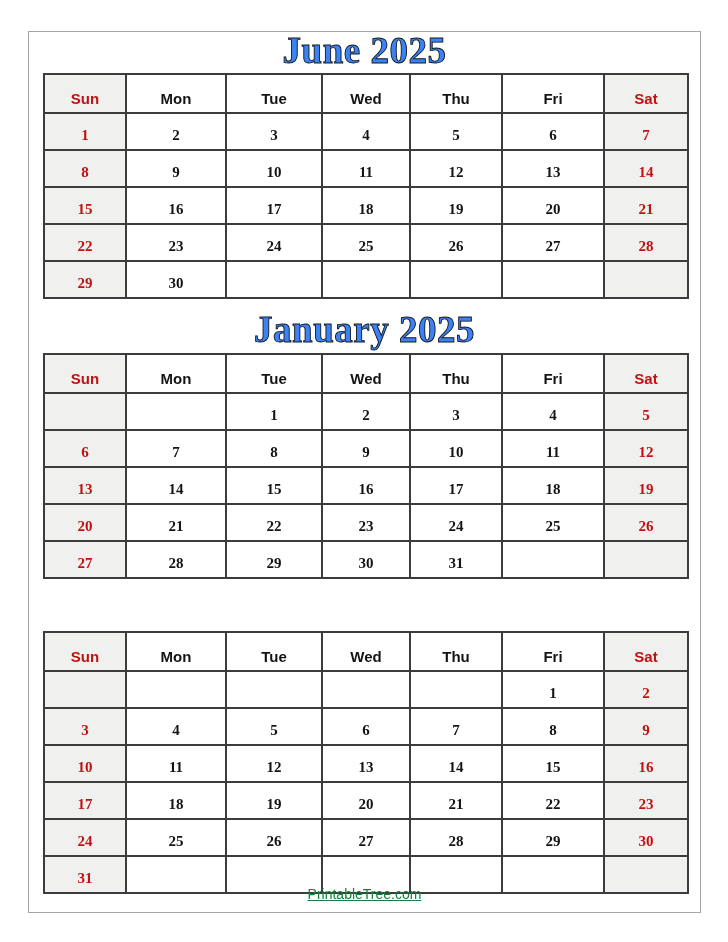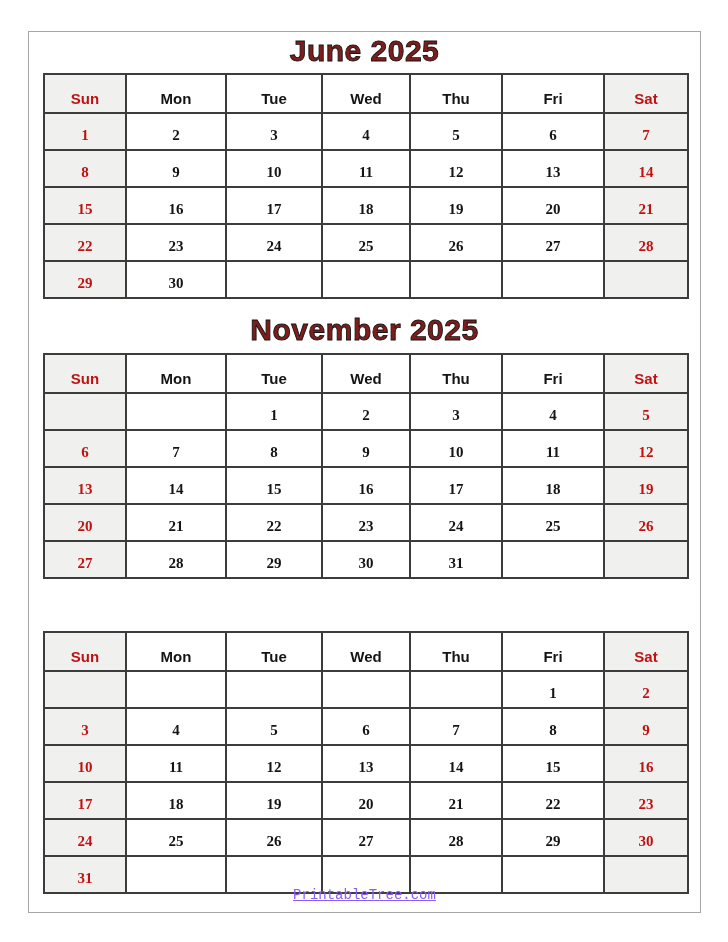--- a/index.html
+++ b/index.html
@@ -14,25 +14,25 @@
     position:absolute;
     left:28px;top:31px;
     width:671px;height:880px;
     border:1px solid #a6a6a6;
     background:#ffffff;
   }
   .month-title{
     position:absolute;
     left:0;width:100%;
     text-align:center;
-    font-family:Liberation Sans, sans-serif;
+    font-family:Liberation Serif, serif;
     font-weight:bold;
-    font-size:30px;
+    font-size:37px;
     line-height:38px;
-    color:#7f1d1d;
+    color:#3b82f6;
     letter-spacing:0.5px;
     -webkit-text-stroke:0.9px #141414;
     margin:0;
   }
   #title-june{top:0px;}
   #title-july{top:279px;}
   #title-august{top:558px;}
 
   table.cal{
     position:absolute;
@@ -76,23 +76,23 @@
   table.cal th.weekend, table.cal td.weekend{
     background:#f0f0ef;
     color:#c01212;
   }
   .footer{
     position:absolute;
     left:0;bottom:9px;width:100%;
     text-align:center;
   }
   .footer a{
-    font-family:Liberation Mono, monospace;
+    font-family:Liberation Sans, sans-serif;
     font-size:14px;
-    color:#8b5cf6;
+    color:#15803d;
     text-decoration:underline;
   }
 </style>
 </head>
 <body>
 
 <div class="page">
 
   <h2 class="month-title" id="title-june">June 2025</h2>
   <table class="cal" id="table-june">
@@ -158,21 +158,21 @@
           <td>30</td>
           <td></td>
           <td></td>
           <td></td>
           <td></td>
           <td class="weekend"></td>
         </tr>
       </tbody>
     </table>
 
-  <h2 class="month-title" id="title-july">November 2025</h2>
+  <h2 class="month-title" id="title-july">January 2025</h2>
   <table class="cal" id="table-july">
     <colgroup>
       <col class="c-sun">
         <col class="c-mon">
         <col class="c-tue">
         <col class="c-wed">
       <col class="c-thu">
         <col class="c-fri">
         <col class="c-sat">
     </colgroup>

